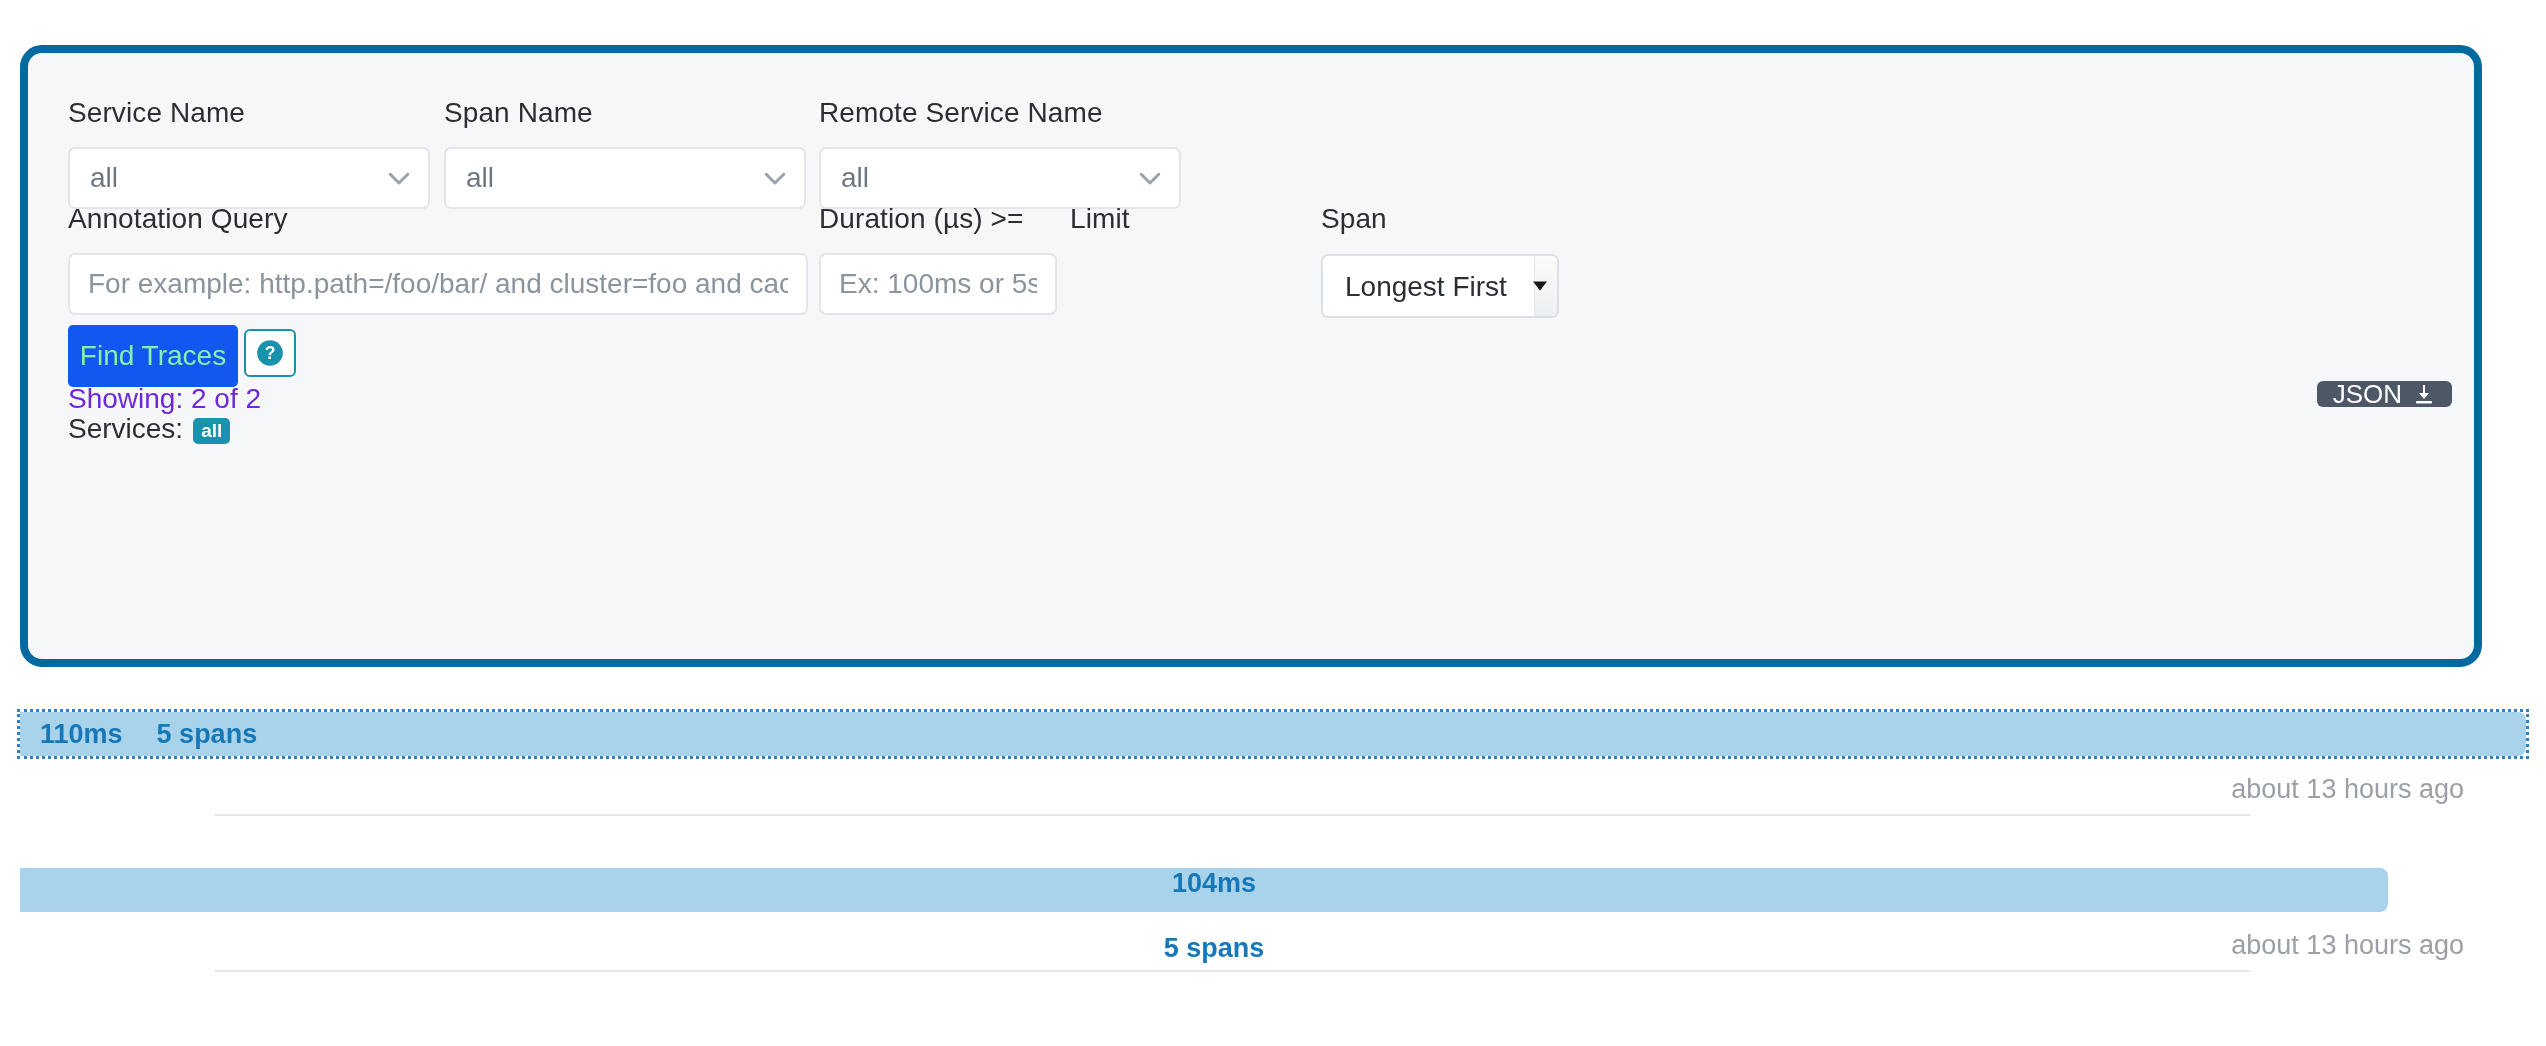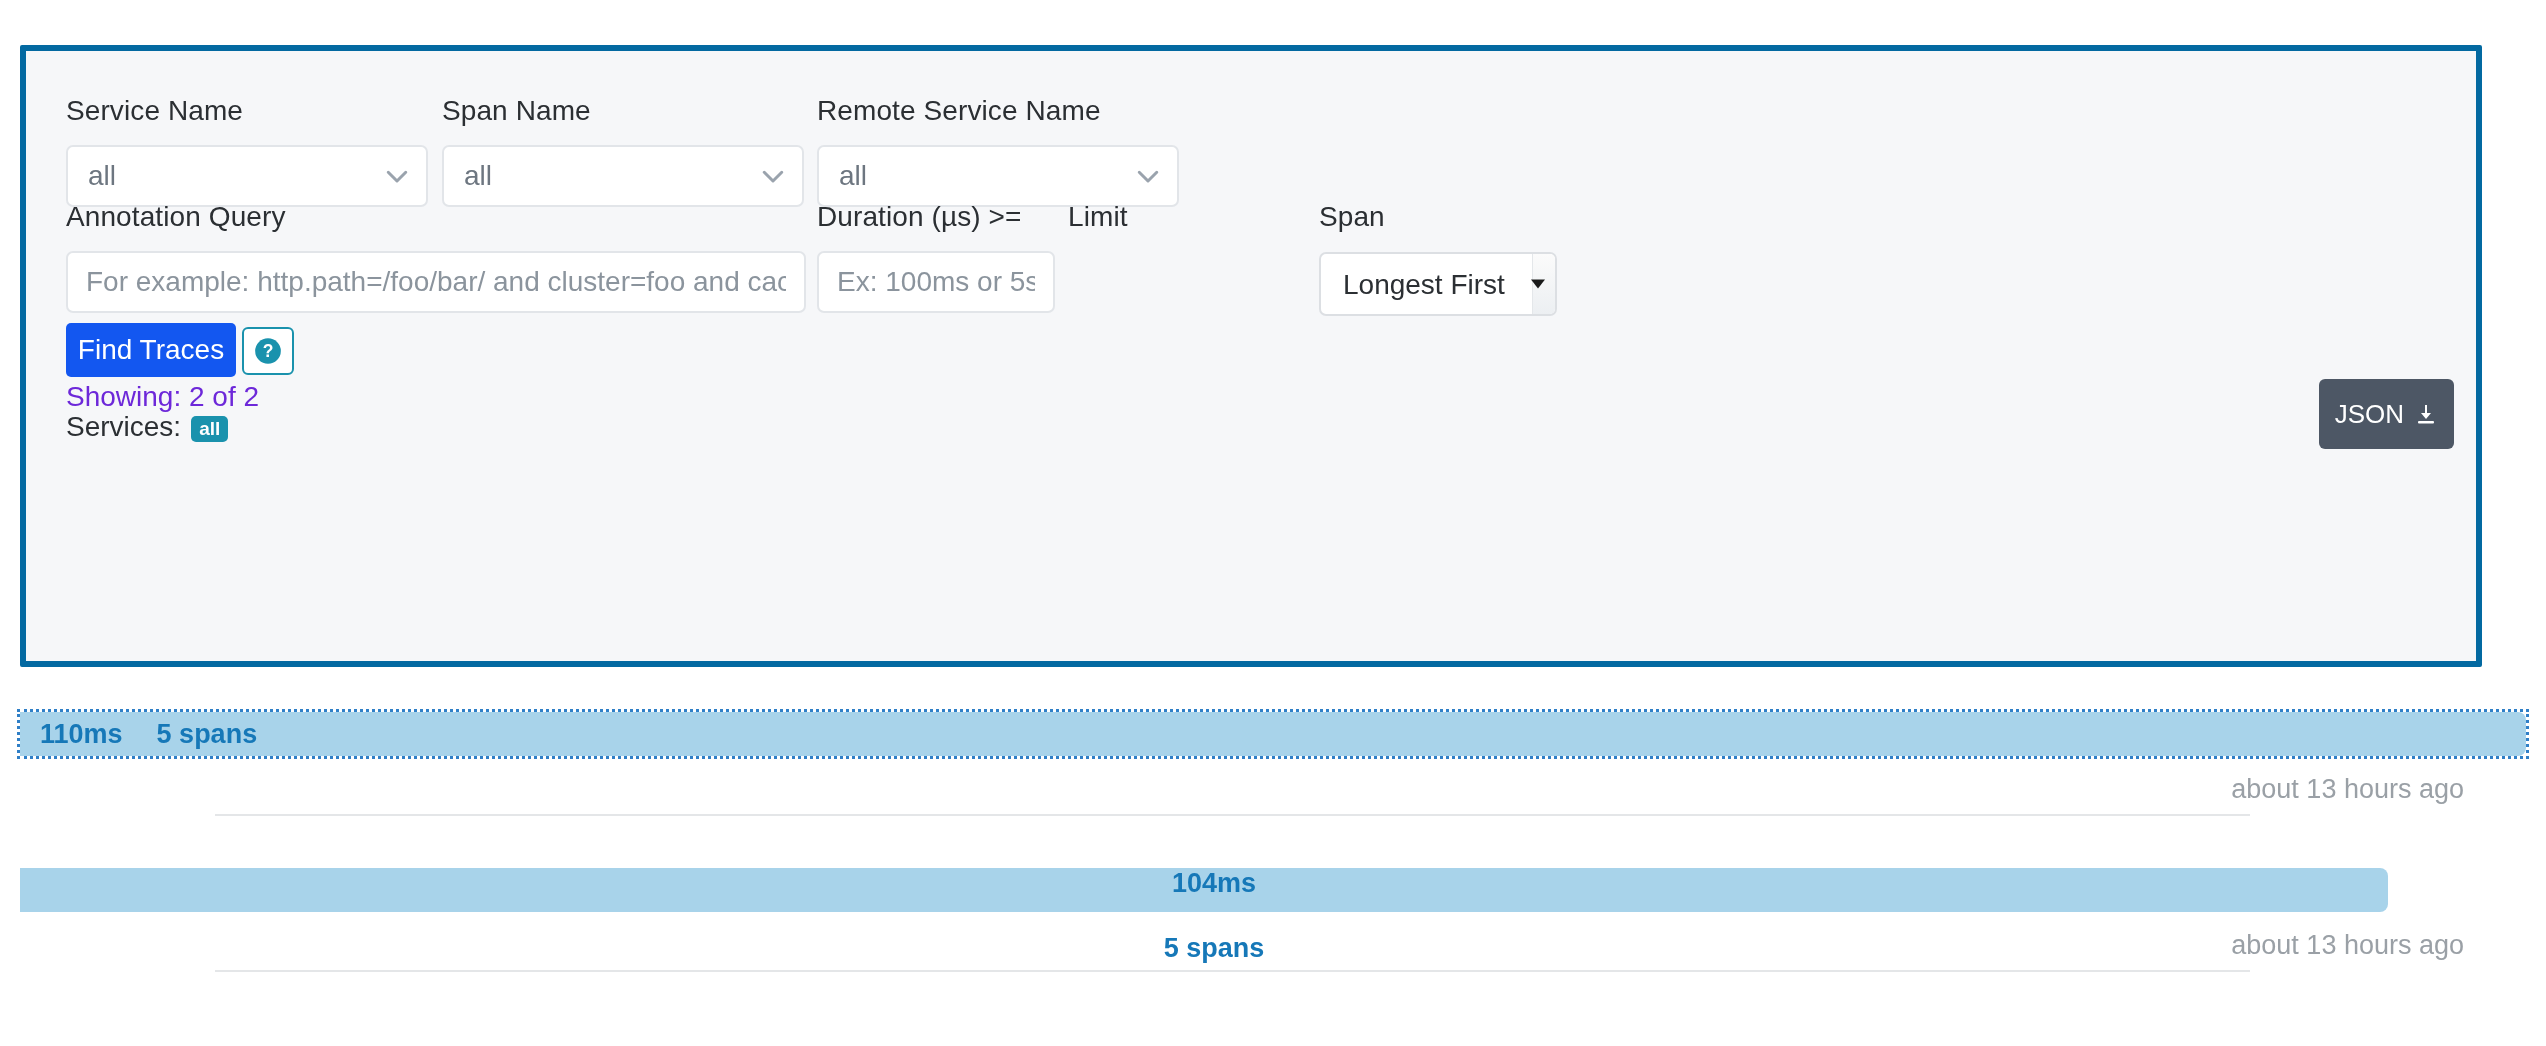--- a/index.html
+++ b/index.html
@@ -18,22 +18,22 @@
 
   
   .search-panel {
     position: absolute;
     left: 20px;
     top: 45px;
     width: 2462px;
     height: 622px;
     box-sizing: border-box;
     background: #f6f7f9;
-    border: 6px solid #0369a1;
-    border-radius: 2px;
+    border: 8px solid #0369a1;
+    border-radius: 22px;
   }
 
   .field-label {
     font-size: 28px;
     color: #2b2f33;
     line-height: 1;
     letter-spacing: 0.1px;
   }
 
   
@@ -134,23 +134,23 @@
   .col-duration .text-input,
   .col-limit .text-input { margin-top: 20px; }
   .col-sort .select-wrap { margin-top: 21px; }
 
   
   .find-traces-btn {
     position: absolute;
     left: 40px;
     top: 272px;
     width: 170px;
-    height: 54px;
+    height: 62px;
     background: #1357f0;
-    color: #ffffff;
+    color: #86efac;
     font-family: "Liberation Sans", sans-serif;
     font-size: 28px;
     border: none;
     border-radius: 5px;
     cursor: pointer;
     padding: 0;
     line-height: 54px;
     text-align: center;
   }
   .help-btn {
@@ -205,21 +205,21 @@
   .json-btn {
     position: absolute;
     right: 22px;
     top: 328px;
     background: #4d5765;
     color: #ffffff;
     border: none;
     border-radius: 6px;
     font-family: "Liberation Sans", sans-serif;
     font-size: 26px;
-    padding: 22px 16px;
+    padding: 0 16px;
     display: flex;
     align-items: center;
     gap: 10px;
     cursor: pointer;
     line-height: 1;
   }
   .download-icon { width: 24px; height: 24px; display: block; }
 
   
   .results { position: absolute; left: 0; top: 690px; width: 2546px; }

